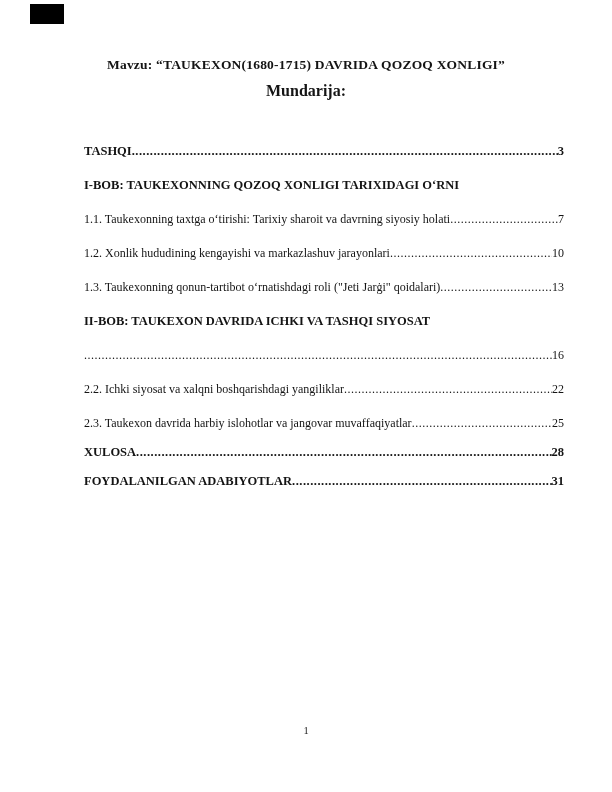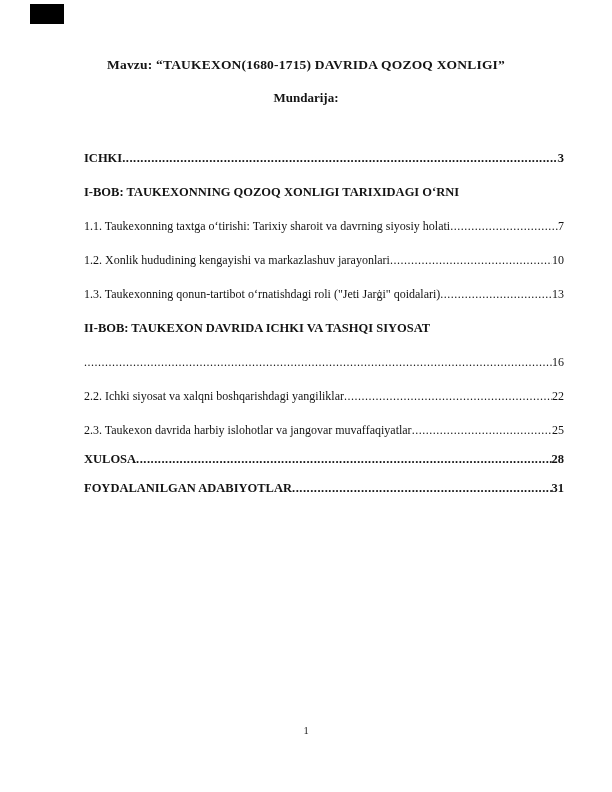--- a/index.html
+++ b/index.html
@@ -28,22 +28,22 @@
     margin: 57px 40px 0 40px;
     text-align: center;
   }
   .doc-title {
     font-size: 13.5px;
     font-weight: bold;
     line-height: 16px;
     letter-spacing: 0.2px;
   }
   .doc-subtitle {
-    margin-top: 17px;
-    font-size: 13px;
+    margin-top: 10px;
+    font-size: 16px;
     font-weight: bold;
     line-height: 15px;
   }
   .toc {
     margin: 46px 48px 0 84px; 
   }
   .toc-item {
     display: flex;
     align-items: baseline;
     font-size: 12px;
@@ -89,21 +89,21 @@
 
   <div class="corner-mark"></div>
 
   <div class="title-block">
     <div class="doc-title">Mavzu: “TAUKEXON(1680-1715) DAVRIDA QOZOQ XONLIGI”</div>
     <div class="doc-subtitle">Mundarija:</div>
   </div>
 
   <div class="toc" id="toc">
     <div class="toc-item bold">
-      <span class="toc-label">ICHKI</span>
+      <span class="toc-label">TASHQI</span>
       <span class="toc-leader">........................................................................................................................................................................................................</span>
       <span class="toc-page">3</span>
     </div>
 
     <div class="toc-item bold">
       <span class="toc-label">I-BOB: TAUKEXONNING QOZOQ XONLIGI TARIXIDAGI O‘RNI</span>
 
     </div>
 
     <div class="toc-item">

